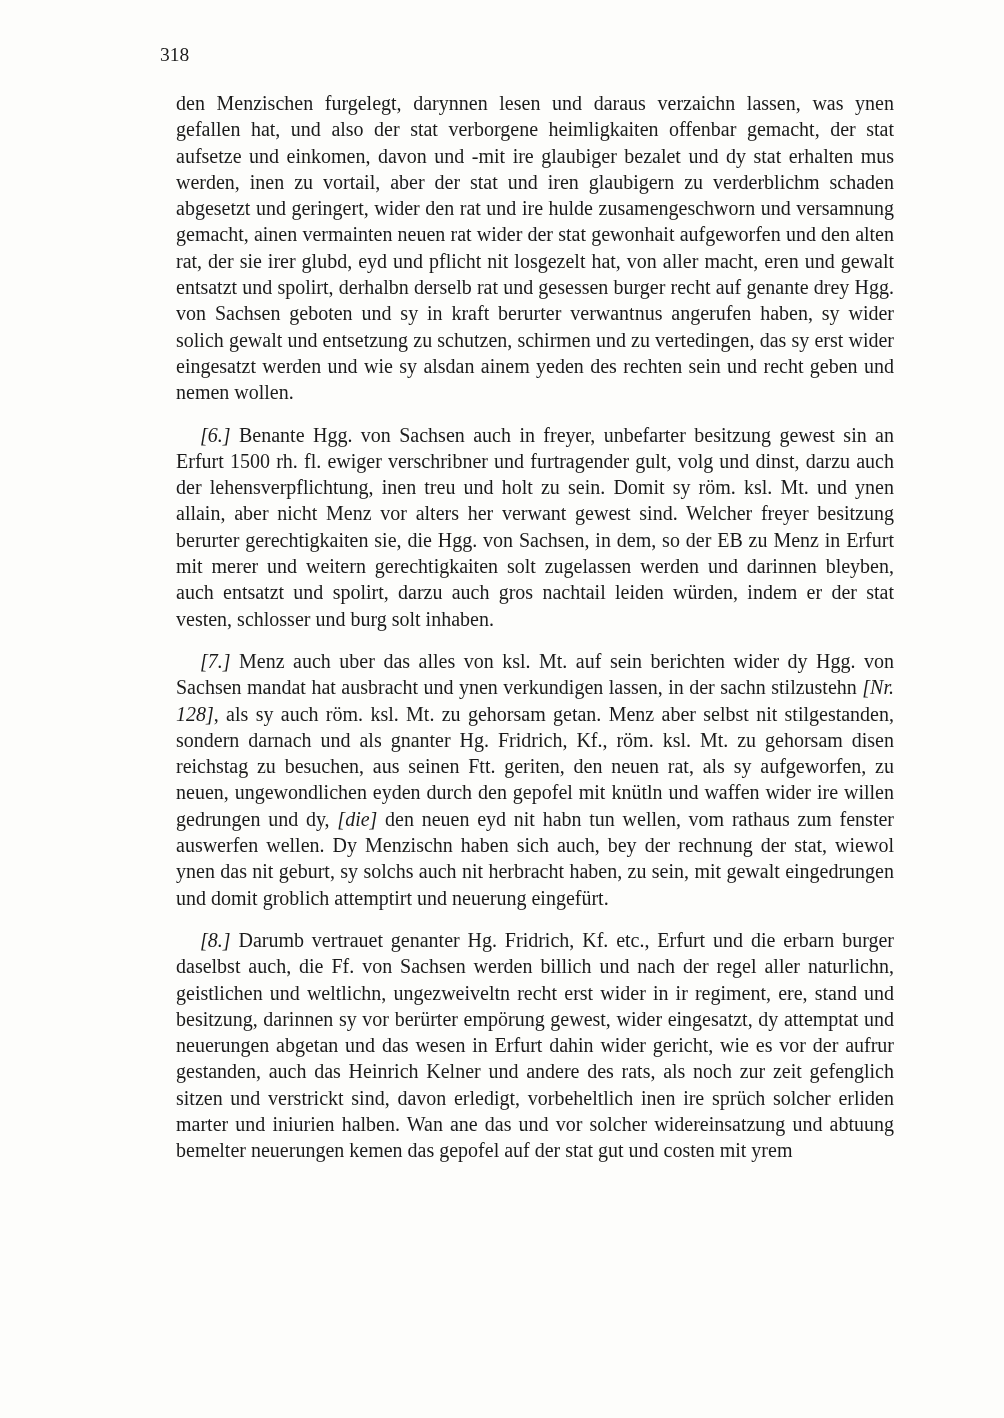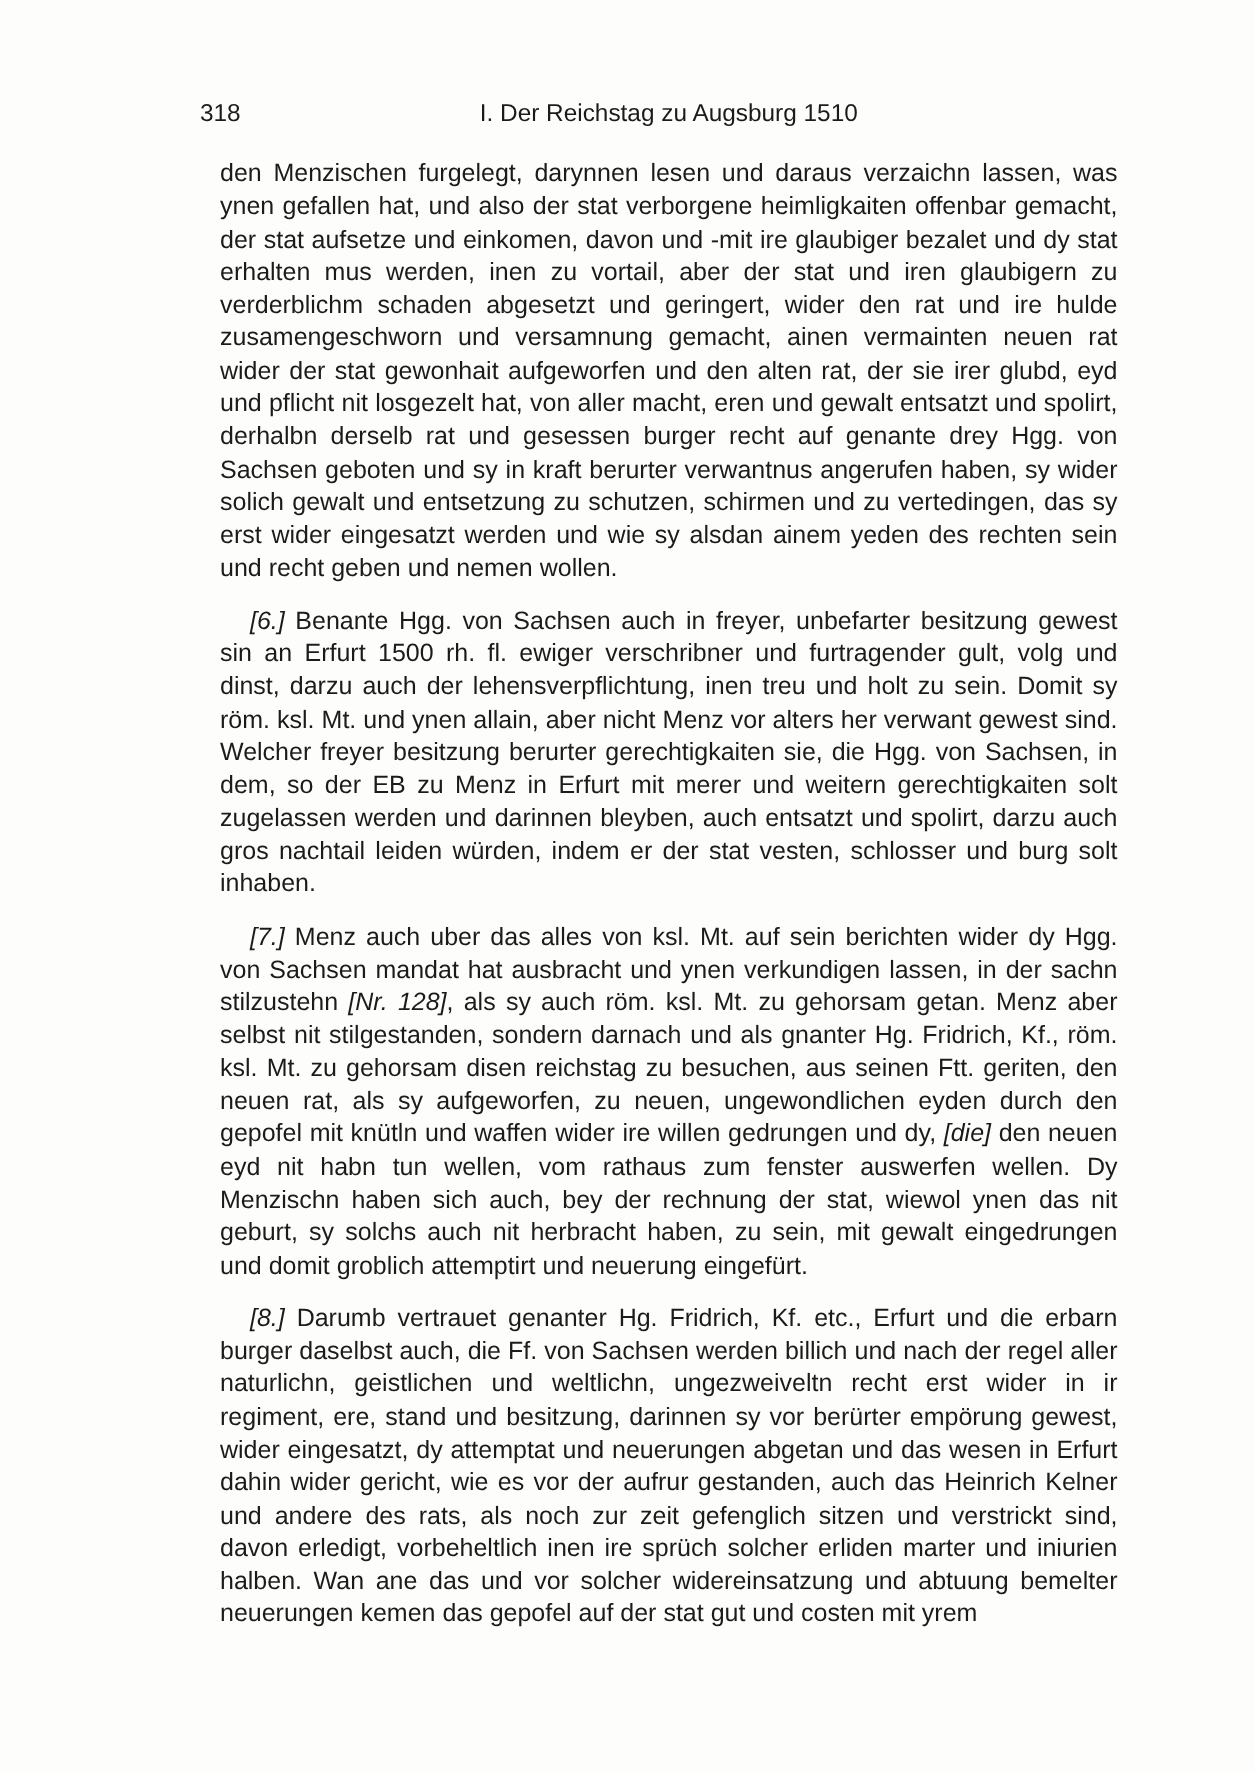--- a/index.html
+++ b/index.html
@@ -6,23 +6,23 @@
     margin: 0;
     padding: 0;
     background: #ffffff;
   }
   .page {
     position: relative;
     width: 1004px;
     height: 1418px;
     background: #fdfdfb;
     color: #1b1b1b;
-    font-family: Liberation Sans, sans-serif;
+    font-family: Liberation Serif, serif;
     box-sizing: border-box;
-    padding: 80px 94px 0 160px;
+    padding: 44px 94px 0 160px;
     overflow: hidden;
   }
   .header {
     position: relative;
     height: 26px;
     margin-bottom: 20px;
     font-size: 19.5px;
   }
   .pagenum {
     position: absolute;
@@ -49,21 +49,20 @@
     font-style: italic;
   }
 </style>
 </head>
 <body>
 
 <div class="page">
 
   <div class="header">
     <span class="pagenum">318</span>
-    <span class="running">I. Der Reichstag zu Augsburg 1510</span>
   </div>
 
   <div class="textblock">
 
     <p class="para"><span>den Menzischen furgelegt, darynnen lesen und daraus verzaichn lassen, was ynen gefallen hat, und also der stat verborgene heimligkaiten offenbar gemacht, der stat aufsetze und einkomen, davon und -mit ire glaubiger bezalet und dy stat erhalten mus werden, inen zu vortail, aber der stat und iren glaubigern zu verderblichm schaden abgesetzt und geringert, wider den rat und ire hulde zusamengeschworn und versamnung gemacht, ainen vermainten neuen rat wider der stat gewonhait aufgeworfen und den alten rat, der sie irer glubd, eyd und pflicht nit losgezelt hat, von aller macht, eren und gewalt entsatzt und spolirt, derhalbn derselb rat und gesessen burger recht auf genante drey Hgg. von Sachsen geboten und sy in kraft berurter verwantnus angerufen haben, sy wider solich gewalt und entsetzung zu schutzen, schirmen und zu vertedingen, das sy erst wider eingesatzt werden und wie sy alsdan ainem yeden des rechten sein und recht geben und nemen wollen.</span></p>
 
     <p class="para indent"><span class="it">[6.] </span><span>Benante Hgg. von Sachsen auch in freyer, unbefarter besitzung gewest sin an Erfurt 1500 rh. fl. ewiger verschribner und furtragender gult, volg und dinst, darzu auch der lehensverpflichtung, inen treu und holt zu sein. Domit sy röm. ksl. Mt. und ynen allain, aber nicht Menz vor alters her verwant gewest sind. Welcher freyer besitzung berurter gerechtigkaiten sie, die Hgg. von Sachsen, in dem, so der EB zu Menz in Erfurt mit merer und weitern gerechtigkaiten solt zugelassen werden und darinnen bleyben, auch entsatzt und spolirt, darzu auch gros nachtail leiden würden, indem er der stat vesten, schlosser und burg solt inhaben.</span></p>
 
     <p class="para indent"><span class="it">[7.] </span><span>Menz auch uber das alles von ksl. Mt. auf sein berichten wider dy Hgg. von Sachsen mandat hat ausbracht und ynen verkundigen lassen, in der sachn stilzustehn </span><span class="it">[Nr. 128]</span><span>, als sy auch röm. ksl. Mt. zu gehorsam getan. Menz aber selbst nit stilgestanden, sondern darnach und als gnanter Hg. Fridrich, Kf., röm. ksl. Mt. zu gehorsam disen reichstag zu besuchen, aus seinen Ftt. geriten, den neuen rat, als sy aufgeworfen, zu neuen, ungewondlichen eyden durch den gepofel mit knütln und waffen wider ire willen gedrungen und dy, </span><span class="it">[die]</span><span> den neuen eyd nit habn tun wellen, vom rathaus zum fenster auswerfen wellen. Dy Menzischn haben sich auch, bey der rechnung der stat, wiewol ynen das nit geburt, sy solchs auch nit herbracht haben, zu sein, mit gewalt eingedrungen und domit groblich attemptirt und neuerung eingefürt.</span></p>
 

